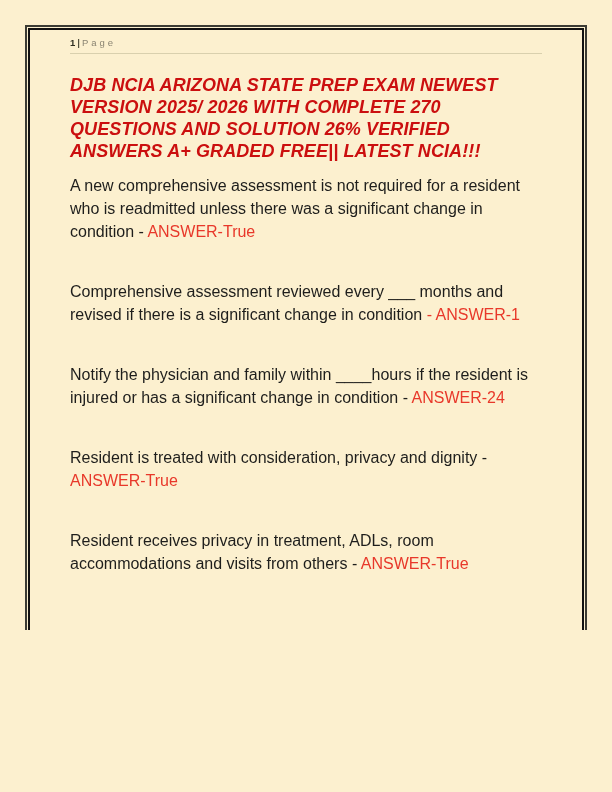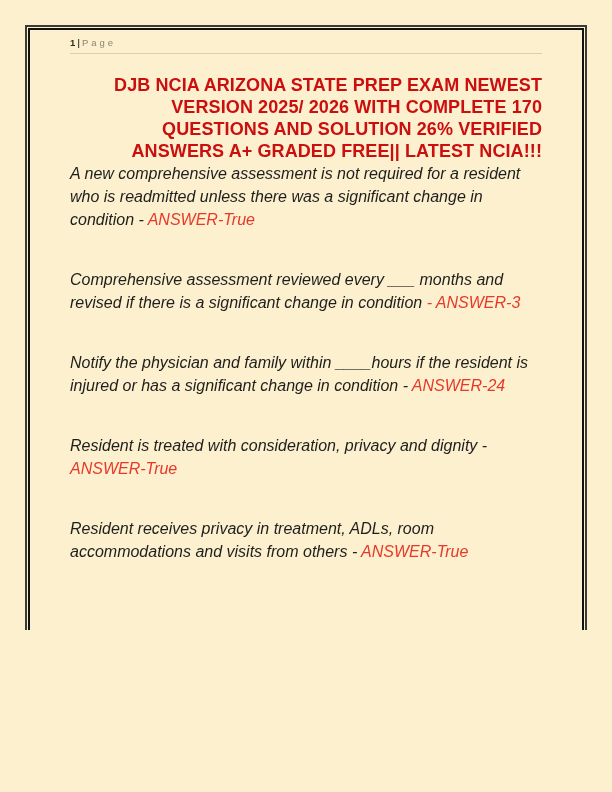--- a/index.html
+++ b/index.html
@@ -52,33 +52,33 @@
     color: #55523f;
     font-weight: bold;
     margin: 0 2px 0 1px;
   }
   .pg-label {
     color: #8a8472;
     letter-spacing: 3px;
   }
   .doc-title {
     width: 472px;
-    margin: 20px 0 0 0;
-    text-align: right;
+    margin: 20px 0 12px 0;
+    text-align: left;
     font-size: 18px;
     line-height: 22px;
     font-weight: bold;
     color: #cb0f0f;
     letter-spacing: 0.1px;
+    font-style: italic;
   }
   .title-line { display: block; }
   .qa-list {
     margin-top: 0;
     width: 472px;
-    font-style: italic;
   }
   .qa {
     margin: 0 0 37px 0;
     font-size: 16px;
     line-height: 23px;
     color: #1e1e1c;
   }
   .answer { color: #e8382a; }
 </style>
 </head>
@@ -88,28 +88,28 @@
   <div class="frame-outer">
     <div class="frame-inner">
       <div class="content">
 
         <div class="page-header">
           <span class="pg-num">1</span><span class="pg-sep">|</span><span class="pg-label">Page</span>
         </div>
 
         <h1 class="doc-title">
           <span class="title-line">DJB NCIA ARIZONA STATE PREP EXAM NEWEST</span>
-          <span class="title-line">VERSION 2025/ 2026 WITH COMPLETE 170</span>
+          <span class="title-line">VERSION 2025/ 2026 WITH COMPLETE 270</span>
           <span class="title-line">QUESTIONS AND SOLUTION 26% VERIFIED</span>
           <span class="title-line">ANSWERS A+ GRADED FREE|| LATEST NCIA!!!</span>
         </h1>
 
         <div class="qa-list">
           <p class="qa"><span class="question">A new comprehensive assessment is not required for a resident who is readmitted unless there was a significant change in condition - </span><span class="answer">ANSWER-True</span></p>
-          <p class="qa"><span class="question">Comprehensive assessment reviewed every ___ months and revised if there is a significant change in condition </span><span class="answer">- ANSWER-3</span></p>
+          <p class="qa"><span class="question">Comprehensive assessment reviewed every ___ months and revised if there is a significant change in condition </span><span class="answer">- ANSWER-1</span></p>
           <p class="qa"><span class="question">Notify the physician and family within ____hours if the resident is injured or has a significant change in condition - </span><span class="answer">ANSWER-24</span></p>
           <p class="qa"><span class="question">Resident is treated with consideration, privacy and dignity - </span><span class="answer">ANSWER-True</span></p>
           <p class="qa"><span class="question">Resident receives privacy in treatment, ADLs, room accommodations and visits from others - </span><span class="answer">ANSWER-True</span></p>
         </div>
 
       </div>
     </div>
   </div>
 </div>
 

